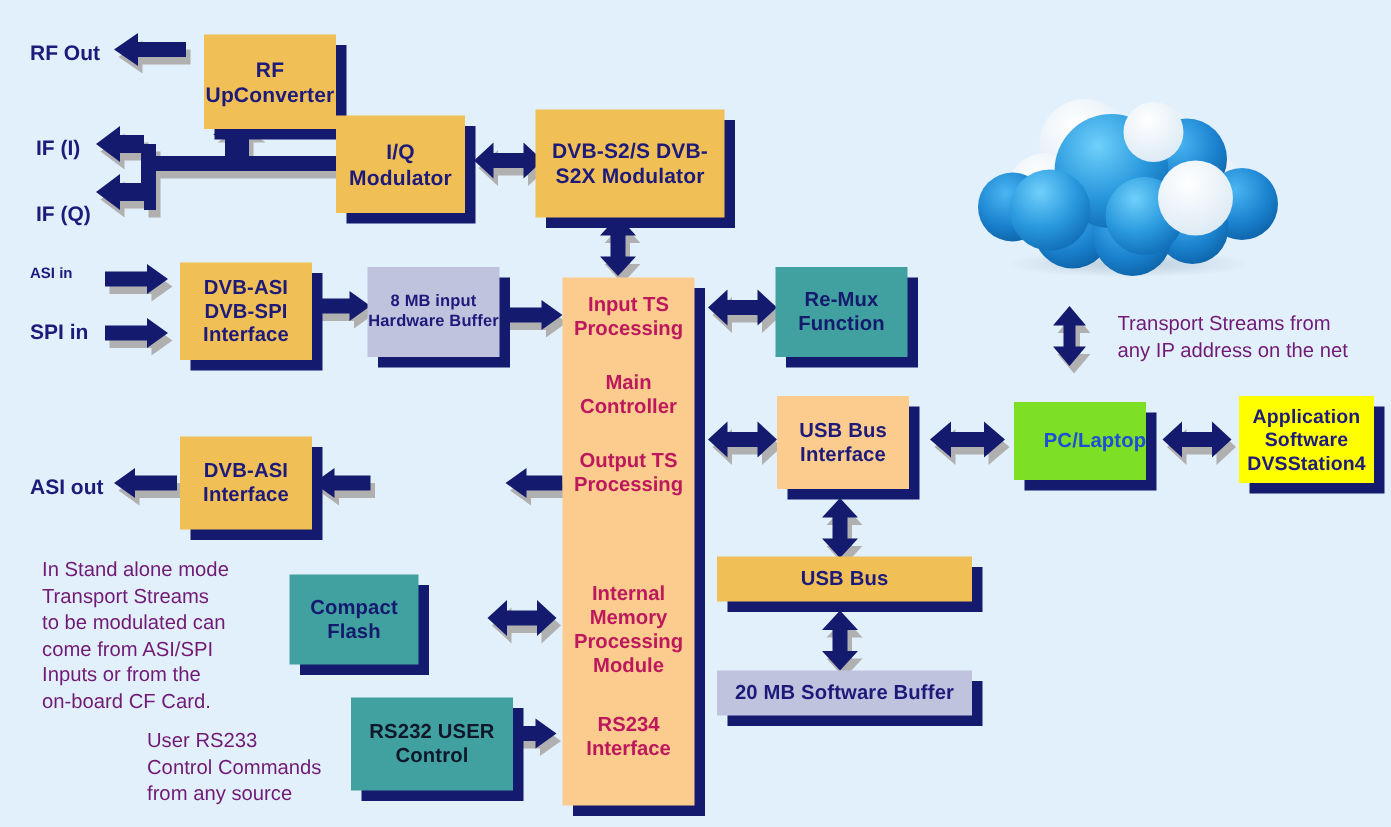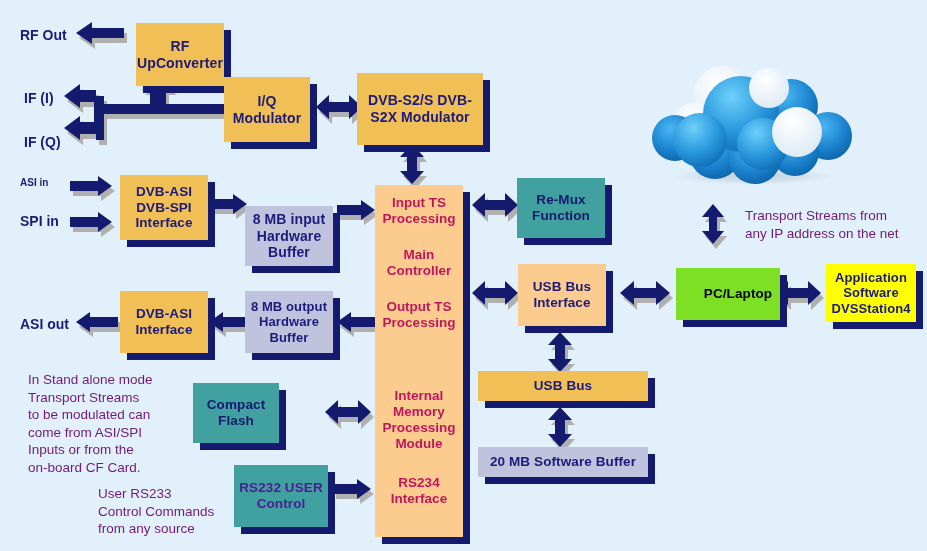--- a/index.html
+++ b/index.html
@@ -322,49 +322,46 @@
 Modulator</div>
 
   <div class="box orange" style="left:357px;top:73px;width:126px;height:72px;font-size:14px;">DVB-S2/S
 DVB-S2X
 Modulator</div>
 
   <div class="box orange" style="left:120px;top:175px;width:88px;height:65px;font-size:13.5px;">DVB-ASI
 DVB-SPI
 Interface</div>
 
-  <div class="box lav" style="left:245px;top:178px;width:88px;height:60px;font-size:14px;margin-top:28px;">8 MB input
+  <div class="box lav" style="left:245px;top:178px;width:88px;height:60px;font-size:11px;">8 MB input
 Hardware
 Buffer</div>
 
   <div class="box teal" style="left:517px;top:178px;width:88px;height:60px;font-size:13.5px;color:#141a6e;">Re-Mux
 Function</div>
 
   <div class="box orange" style="left:120px;top:291px;width:88px;height:62px;font-size:13.5px;">DVB-ASI
 Interface</div>
 
-  <div class="box lav" style="left:245px;top:291px;width:88px;height:62px;font-size:13px;">8 MB output
-Hardware
-Buffer</div>
 
   <div class="box teal" style="left:193px;top:383px;width:86px;height:60px;font-size:13.5px;color:#141a6e;">Compact
 Flash</div>
 
-  <div class="box teal" style="left:234px;top:465px;width:94px;height:62px;font-size:13.5px;color:#4c1d95;">RS232
+  <div class="box teal" style="left:234px;top:465px;width:108px;height:62px;font-size:13.5px;color:#0f172a;">RS232
 USER
 Control</div>
 
   <div class="box peach" style="left:518px;top:264px;width:88px;height:62px;font-size:13.5px;">USB Bus
 Interface</div>
 
   <div class="box orange" style="left:478px;top:371px;width:170px;height:30px;font-size:13.5px;">USB Bus</div>
 
   <div class="box lav" style="left:478px;top:447px;width:170px;height:30px;font-size:13.5px;">20 MB Software Buffer</div>
 
-  <div class="box green" style="left:676px;top:268px;width:104px;height:52px;font-size:13.5px;color:#000000;padding-left:20px;">PC/Laptop</div>
+  <div class="box green" style="left:676px;top:268px;width:88px;height:52px;font-size:13.5px;color:#1d4ed8;padding-left:20px;">PC/Laptop</div>
 
   <div class="box yellow" style="left:826px;top:264px;width:90px;height:58px;font-size:13px;">Application
 Software
 DVSStation4</div>
 
   <div id="center-column" style="left:375px;top:185px;width:88px;height:352px;">
     <div class="seg" style="top:10px;font-size:13.5px;">Input TS
 Processing</div>
     <div class="seg" style="top:62px;font-size:13.5px;">Main
 Controller</div>

